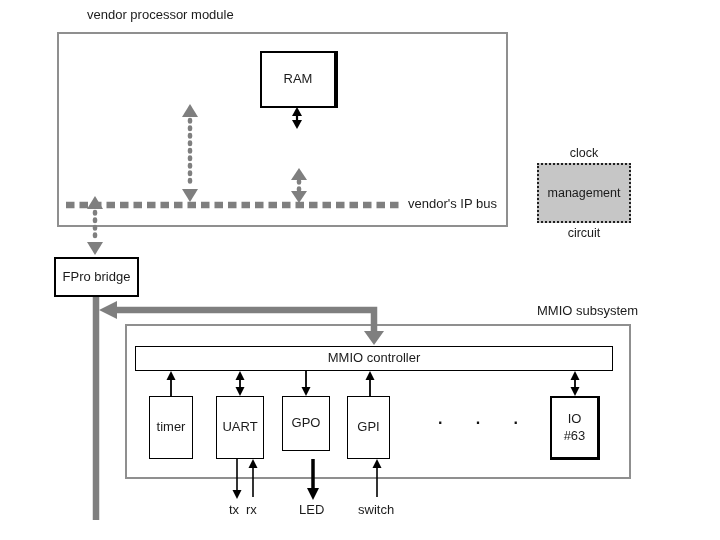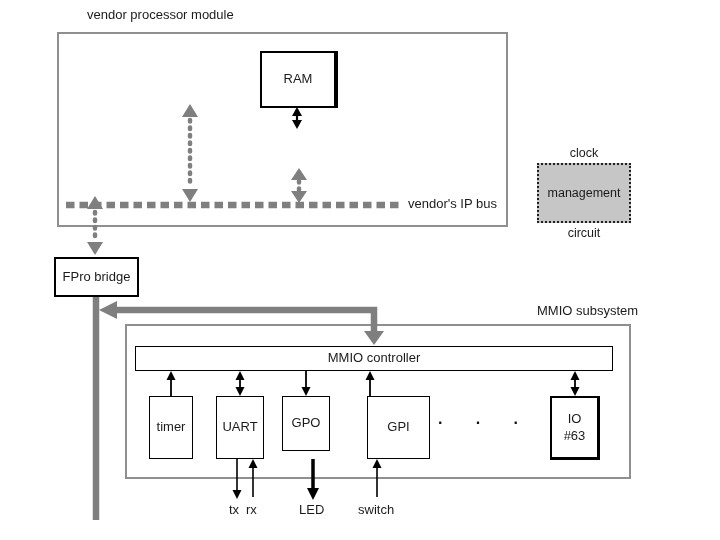--- a/index.html
+++ b/index.html
@@ -49,21 +49,21 @@
 
   <div class="box solid-black" style="left:135px;top:346px;width:478px;height:25px;border-width:1.5px;">
     <div>MMIO controller</div>
   </div>
   <div class="box solid-black" style="left:216px;top:396px;width:48px;height:63px;border-width:1.5px;">
     <div>UART</div>
   </div>
   <div class="box solid-black" style="left:282px;top:396px;width:48px;height:55px;border-width:1.5px;">
     <div>GPO</div>
   </div>
-  <div class="box solid-black" style="left:347px;top:396px;width:63px;height:63px;border-width:1.5px;margin-left:20px;">
+  <div class="box solid-black" style="left:347px;top:396px;width:43px;height:63px;border-width:1.5px;">
     <div>GPI</div>
   </div>
 
   <div class="abs ellipsis" style="left:438px;top:414px;">· · ·</div>
 
   <div class="box solid-black" style="left:550px;top:396px;width:50px;height:64px;border-right-width:3.5px;border-bottom-width:3.5px;">
     <div>IO</div>
     <div>#63</div>
   </div>
 

